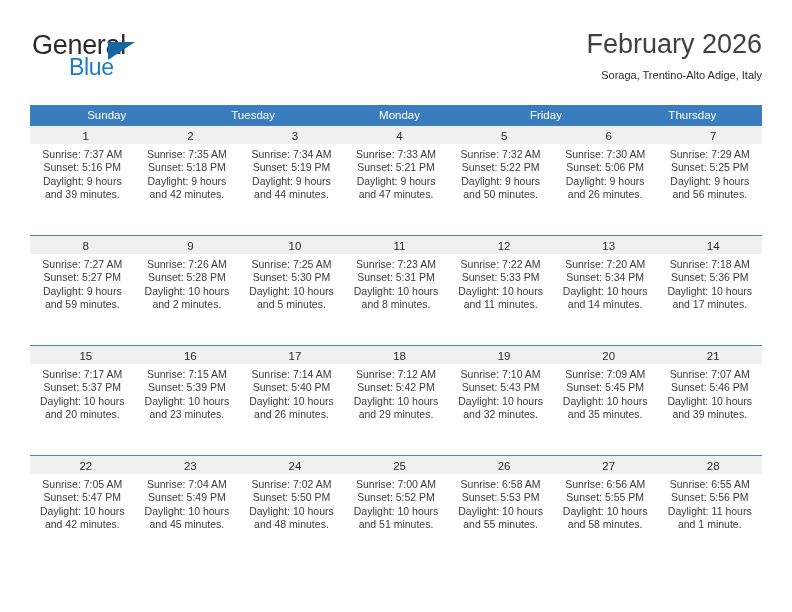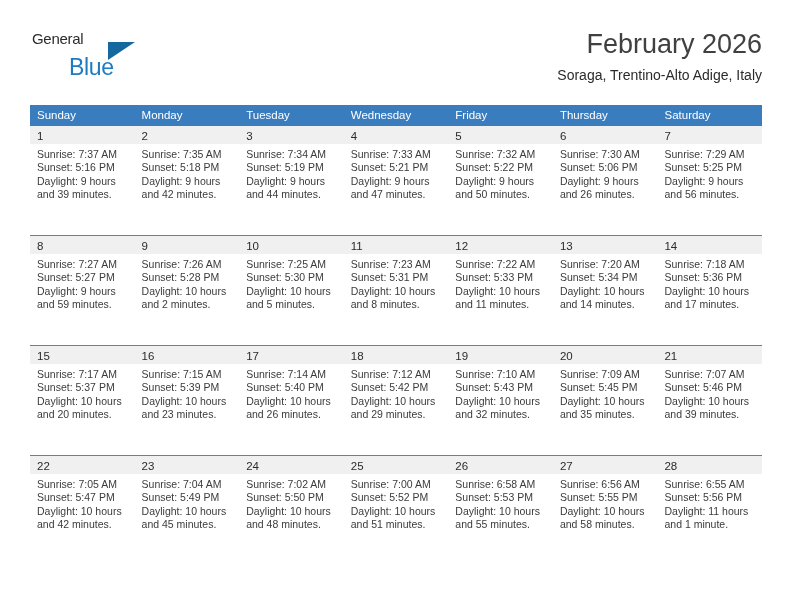--- a/index.html
+++ b/index.html
@@ -37,21 +37,21 @@
     position: absolute;
     left: 2px;
     top: 2px;
     width: 220px;
     height: 58px;
   }
   .brand-general {
     position: absolute;
     left: 0;
     top: 0;
-    font-size: 15px;
+    font-size: 27px;
     letter-spacing: -0.3px;
     color: #2b2b2b;
     font-family: "Liberation Sans", sans-serif;
   }
   .brand-blue {
     position: absolute;
     left: 37px;
     top: 24px;
     font-size: 23px;
     letter-spacing: -0.3px;
@@ -76,34 +76,35 @@
     text-align: right;
   }
   .cal-title {
     font-size: 27px;
     font-weight: normal;
     color: #404040;
     line-height: 33px;
     white-space: nowrap;
   }
   .cal-subtitle {
-    font-size: 14px;
+    font-size: 11px;
     font-weight: normal;
     color: #2b2b2b;
     line-height: 21px;
     margin-top: 4px;
     white-space: nowrap;
   }
 
   
   .calendar {
     position: absolute;
     left: 30px;
     top: 105px;
     width: 732px;
+    text-align: center;
   }
 
   .weekday-row {
     display: flex;
     background: #3a7dbf;
     height: 21px;
   }
   .weekday {
     flex: 1 1 0;
     box-sizing: border-box;
@@ -173,26 +174,24 @@
       <div class="cal-title">February 2026</div>
       <div class="cal-subtitle">Soraga, Trentino-Alto Adige, Italy</div>
     </div>
 
   </div>
 
   <div class="calendar">
 
     <div class="weekday-row">
       <div class="weekday">Sunday</div>
+      <div class="weekday">Tuesday</div>
       <div class="weekday">Monday</div>
-      <div class="weekday">Tuesday</div>
-      <div class="weekday">Wednesday</div>
       <div class="weekday">Friday</div>
       <div class="weekday">Thursday</div>
-      <div class="weekday">Saturday</div>
     </div>
 
     <div class="week">
       <div class="day-cell">
         <div class="day-number-band"><span class="day-number">1</span></div>
         <div class="day-info">
           <div class="info-line">Sunrise: 7:37 AM</div>
           <div class="info-line">Sunset: 5:16 PM</div>
           <div class="info-line">Daylight: 9 hours</div>
           <div class="info-line">and 39 minutes.</div>

